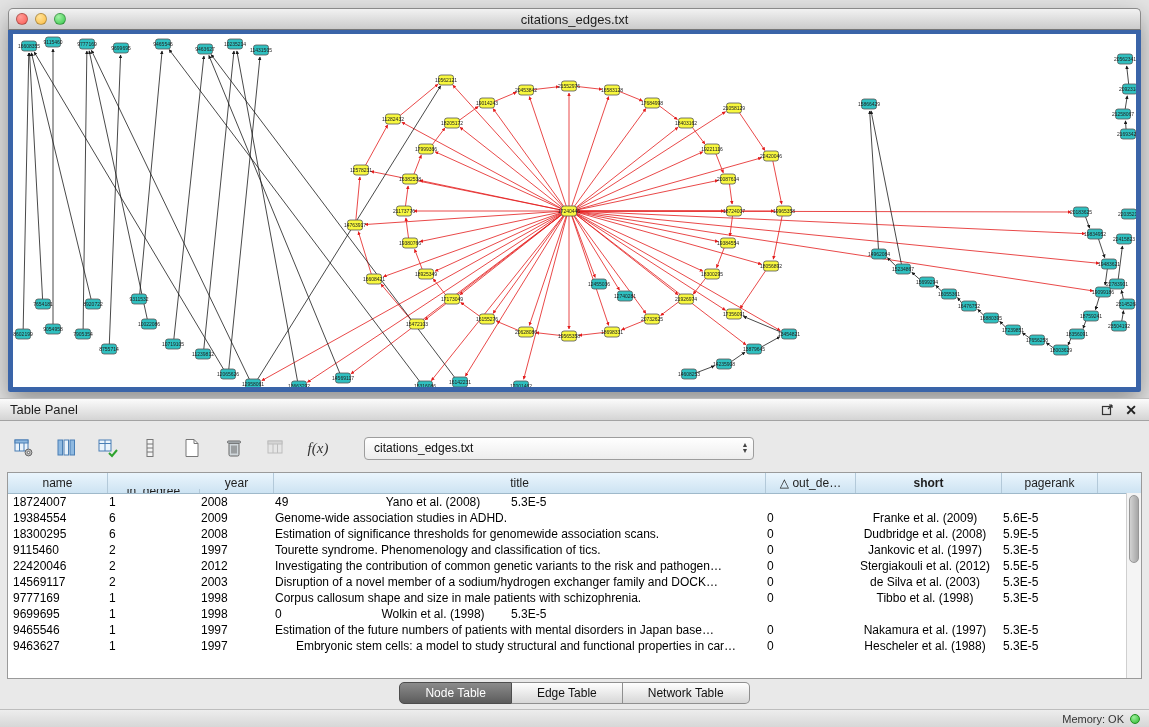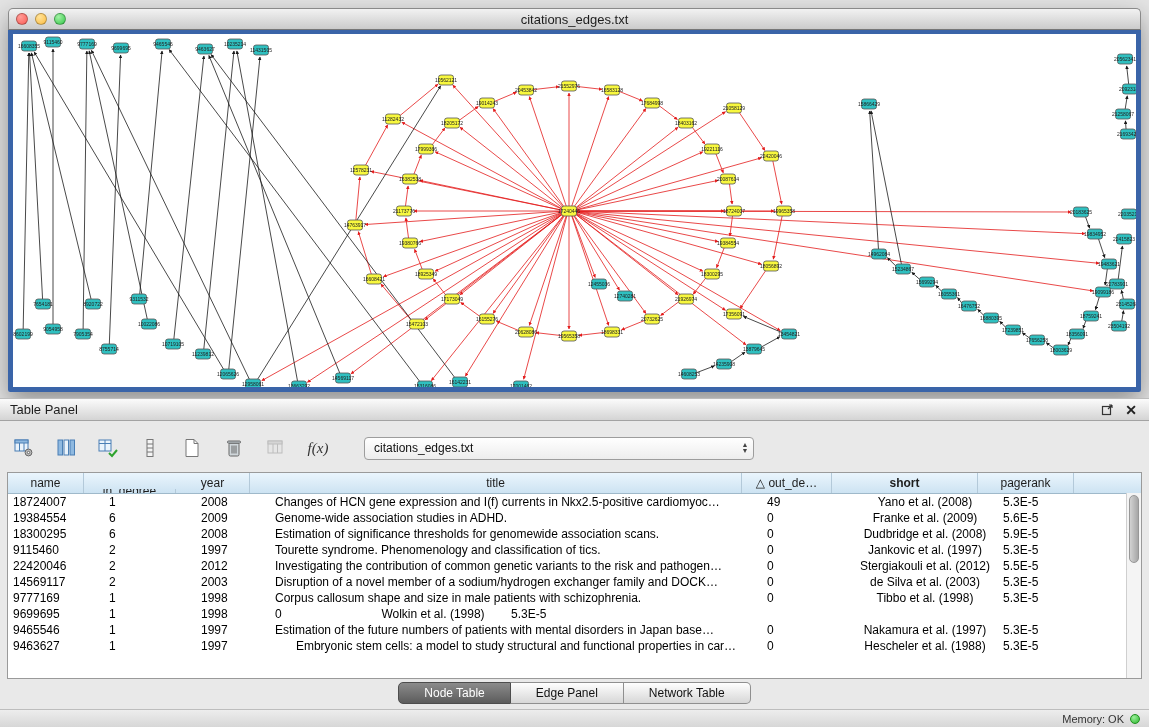--- a/index.html
+++ b/index.html
@@ -653,35 +653,34 @@
       <span class="combo-text">citations_edges.txt</span>
       <span class="combo-arrows">
           <span>▲</span>
           <span>▼</span>
         </span>
     </div>
   </div>
 
   <div class="table-wrap">
     <div class="thead" id="thead">
-        <div class="th" style="width: 76px;">name</div>
+        <div class="th" style="width: 100px;">name</div>
         <div class="th" style="width: 92px; margin-top: 16px;">in_degree</div>
         <div class="th" style="width: 74px;">year</div>
         <div class="th" style="width: 492px;">title</div>
         <div class="th" style="width: 90px;">△ out_de…</div>
         <div class="th" style="width: 146px; font-weight: bold;">short</div>
         <div class="th" style="width: 96px;">pagerank</div>
         <div class="th filler"></div>
       </div>
     <div class="rows" id="rows">
         <div class="row">
           <div class="cell c-name" style="width: 96px;">18724007</div>
           <div class="cell c-in_degree" style="width: 92px;">1</div>
           <div class="cell c-year" style="width: 74px;">2008</div>
-          <div class="cell c-title" style="width: 492px;">Changes of HCN gene expression and I(f) currents in Nkx2.5-positive cardiomyoc…</div>
           <div class="cell c-out_degree" style="width: 90px;">49</div>
           <div class="cell c-short" style="width: 146px;">Yano et al. (2008)</div>
           <div class="cell c-pagerank" style="width: 96px;">5.3E-5</div>
         </div>
         <div class="row">
           <div class="cell c-name" style="width: 96px;">19384554</div>
           <div class="cell c-in_degree" style="width: 92px;">6</div>
           <div class="cell c-year" style="width: 74px;">2009</div>
           <div class="cell c-title" style="width: 492px;">Genome-wide association studies in ADHD.</div>
           <div class="cell c-out_degree" style="width: 90px;">0</div>
@@ -760,21 +759,21 @@
           <div class="cell c-pagerank" style="width: 96px;">5.3E-5</div>
         </div>
       </div>
     <div class="vscroll">
       <div class="vthumb"></div>
     </div>
   </div>
 
   <div class="tabbar" id="tabbar">
       <div class="tab first selected">Node Table</div>
-      <div class="tab">Edge Panel</div>
+      <div class="tab">Edge Table</div>
       <div class="tab last">Network Table</div>
     </div>
 </div>
 
 <div class="status-bar">
   <span>Memory: OK</span>
   <span class="mem-dot"></span>
 </div>
 
 </body></html>

